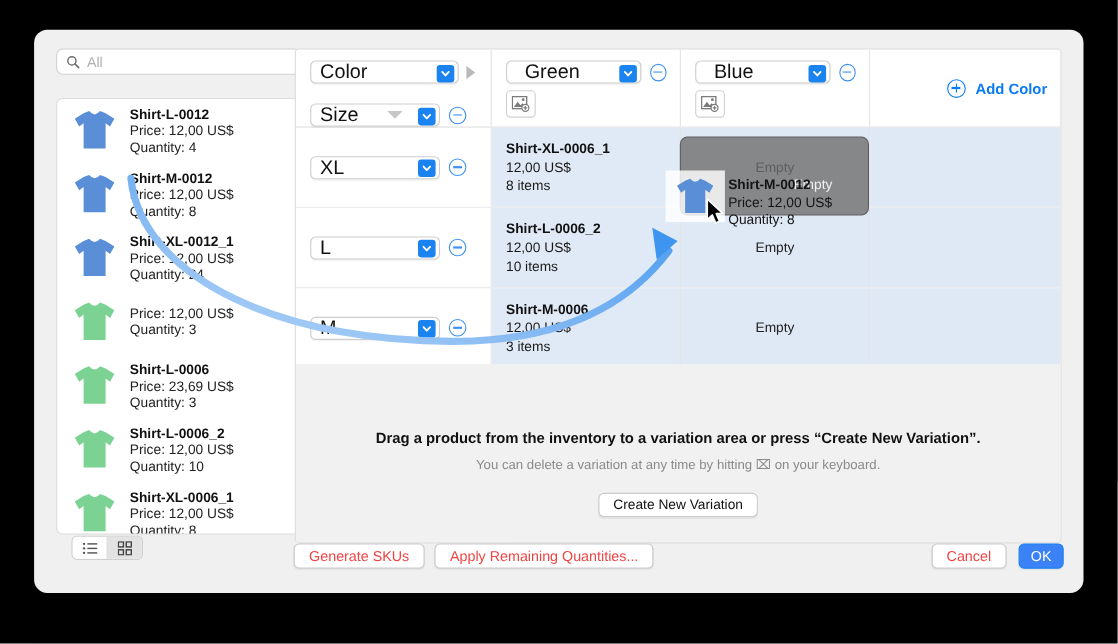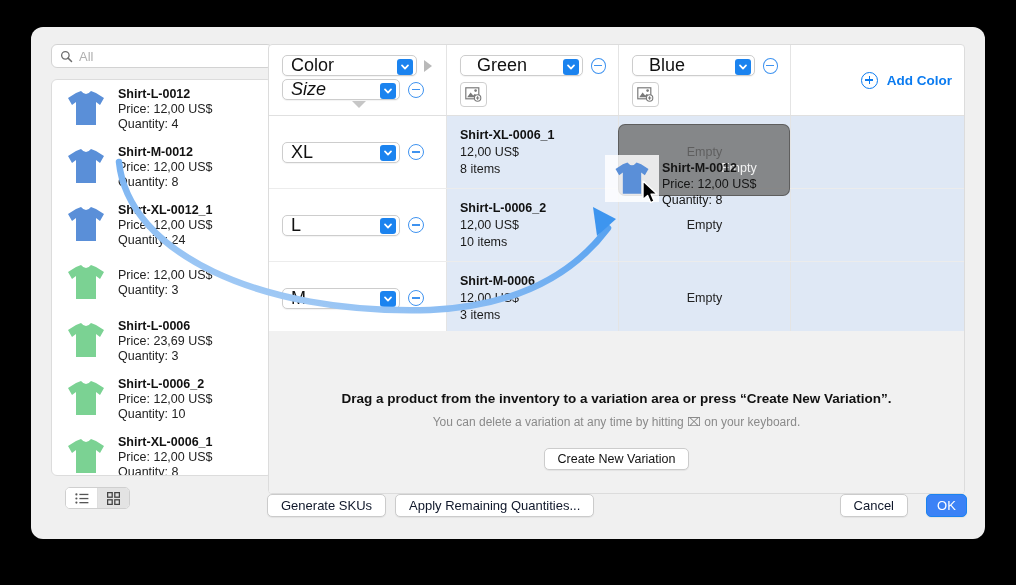--- a/index.html
+++ b/index.html
@@ -22,21 +22,21 @@
   
   .sidebar{position:absolute;left:20px;top:17px;width:222px;height:465px;}
   .search{
     position:relative;height:24px;border:1px solid #d2d2d2;border-radius:6px;
     background:#fff;display:flex;align-items:center;padding:0 8px;
     box-sizing:border-box;
   }
   .search svg{flex:0 0 auto;margin-right:6px;}
   .search .ph{color:#b0b0b0;font-size:13px;}
   .list{
-    position:absolute;left:0;top:35px;width:222px;height:397px;
+    position:absolute;left:0;top:45px;width:222px;height:397px;
     background:#fff;border:1px solid #dcdcdc;border-radius:6px;
     overflow:hidden;box-sizing:border-box;
   }
   .row{display:flex;align-items:center;height:58px;padding:0 6px;box-sizing:border-box;}
   .thumb{flex:0 0 auto;width:56px;height:46px;display:flex;align-items:center;justify-content:center;}
   .meta{flex:1 1 auto;padding-left:4px;min-width:0;}
   .meta .t{font-size:12.5px;font-weight:bold;color:#111;line-height:15px;white-space:nowrap;}
   .meta .s{font-size:12.5px;color:#222;line-height:15px;white-space:nowrap;}
   .meta .t.blank{visibility:hidden;}
 
@@ -128,26 +128,26 @@
   .cnv{
     display:block;margin:19px auto 0;height:22px;padding:0 13px;
     background:#fff;border:1px solid #cccccc;border-radius:5px;
     font-family:"Liberation Sans",sans-serif;font-size:12.5px;color:#111;
     box-shadow:0 1px 1px rgba(0,0,0,.06);
   }
 
   
   .btn{
     height:23px;padding:0 13px;background:#fff;border:1px solid #cbcbcb;border-radius:5px;
-    font-family:"Liberation Sans",sans-serif;font-size:13px;color:#0f172a;
+    font-family:"Liberation Sans",sans-serif;font-size:13px;color:#ef4444;
     box-shadow:0 1px 1px rgba(0,0,0,.06);
   }
   .btn.primary{background:#3b82f6;border-color:#1b83ef;color:#fff;font-weight:normal;}
   .bbar-left{position:absolute;left:236px;top:467px;display:flex;gap:9px;}
-  .bbar-right{position:absolute;right:18px;top:467px;display:flex;gap:18px;}
+  .bbar-right{position:absolute;right:18px;top:467px;display:flex;gap:11px;}
   .btn.ok{width:41px;padding:0;}
 
   
   .dragbox{
     position:absolute;left:618px;top:124px;width:170px;height:70px;
     background:rgba(110,110,110,.80);border:1px solid rgba(90,90,90,.9);
     border-radius:7px;
   }
   .dragtext{position:absolute;left:662px;top:160px;width:160px;color:#151515;}
   .dragtext .t{font-size:12.5px;font-weight:bold;line-height:16px;}
@@ -302,21 +302,21 @@
             <span class="pop w130">
               <span class="lbl">Color</span>
               <span class="chev">
                 <svg width="8" height="6" viewBox="0 0 8 6">
                     <path d="M1 1.4 L4 4.6 L7 1.4" fill="none" stroke="#fff" stroke-width="1.7" stroke-linecap="round" stroke-linejoin="round"></path>
                   </svg>
               </span>
             </span>
             <span class="caret-r"></span>
           </div>
-          <div class="rowflex" style="margin-top:3px;font-style:italic;">
+          <div class="rowflex" style="margin-top:18px;">
             <span class="pop w115">
               <span class="lbl">Size</span>
               <span class="chev">
                 <svg width="8" height="6" viewBox="0 0 8 6">
                     <path d="M1 1.4 L4 4.6 L7 1.4" fill="none" stroke="#fff" stroke-width="1.7" stroke-linecap="round" stroke-linejoin="round"></path>
                   </svg>
               </span>
             </span>
             <span class="minus">
                 <i></i>

